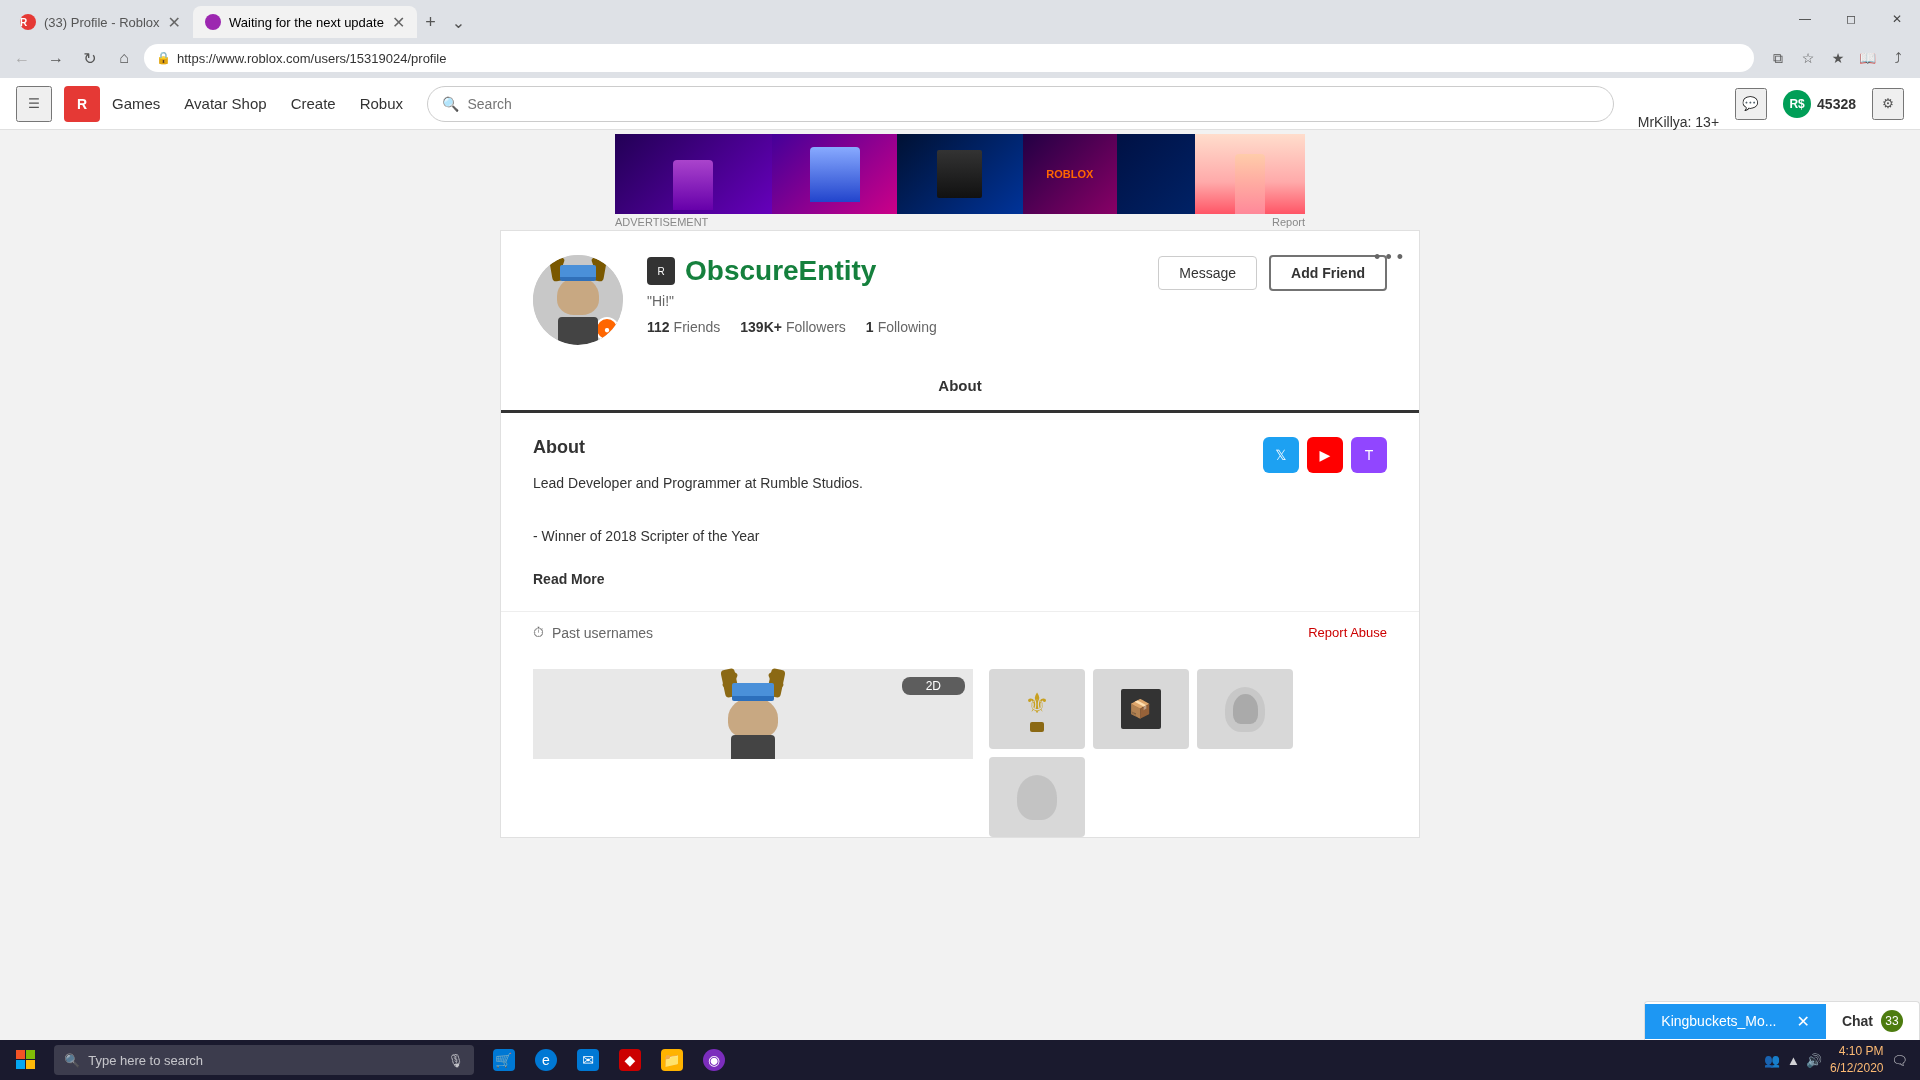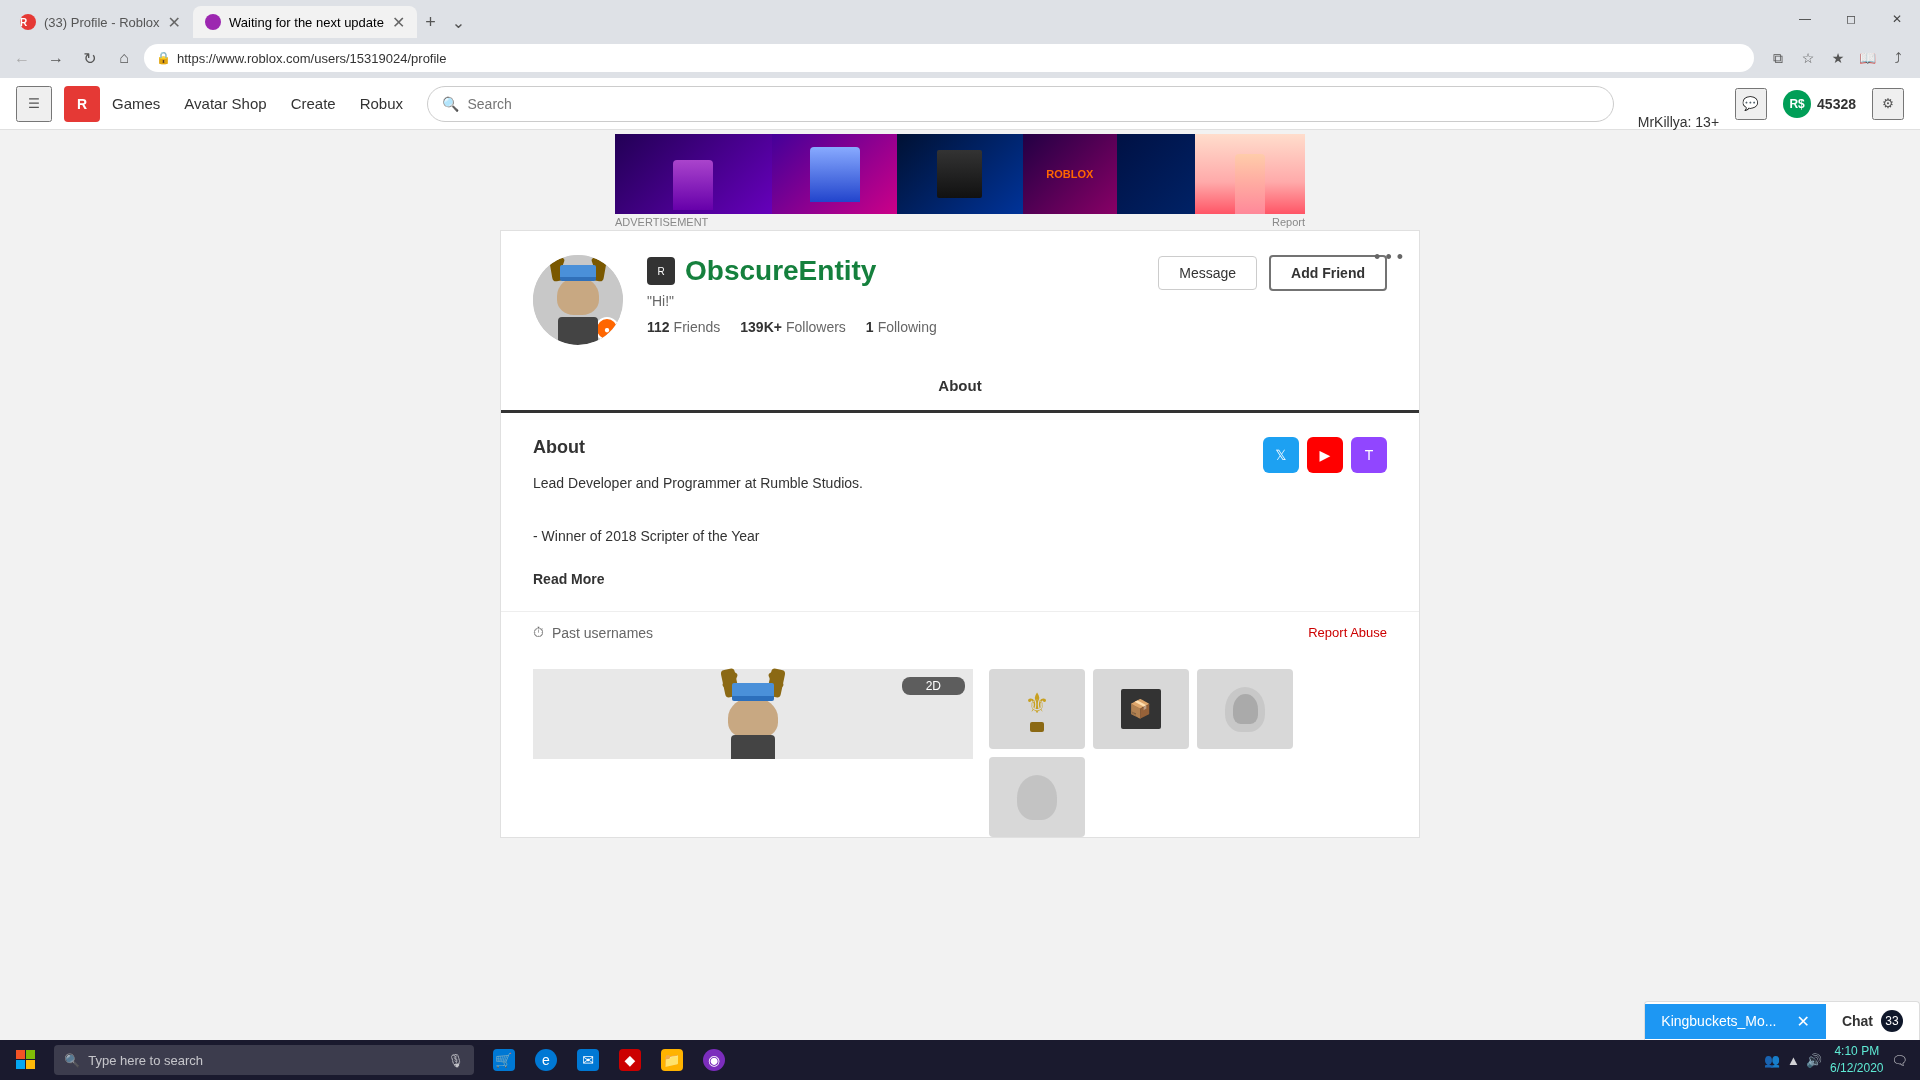--- a/index.html
+++ b/index.html
@@ -94,35 +94,35 @@
     .wearing-container { display: flex; gap: 16px; align-items: flex-start; }
     .wearing-preview { width: 440px; height: 90px; background: #e8e8e8; display: flex; align-items: center; justify-content: center; position: relative; flex-shrink: 0; }
     .wearing-2d-badge { position: absolute; top: 8px; right: 8px; background: rgba(0,0,0,0.6); color: white; font-size: 12px; padding: 2px 24px; border-radius: 8px; }
     .wearing-items { display: flex; gap: 8px; flex-wrap: wrap; }
     .wearing-item { width: 96px; height: 80px; background: #e0e0e0; border-radius: 4px; display: flex; align-items: center; justify-content: center; }
 
     
     .chat-panel { position: fixed; bottom: 40px; right: 0; background: white; border: 1px solid #ddd; border-bottom: none; border-radius: 4px 4px 0 0; display: flex; align-items: center; overflow: hidden; }
     .chat-notification { background: #1d97f3; color: white; padding: 8px 16px; font-size: 14px; display: flex; align-items: center; gap: 16px; }
     .chat-close { color: white; font-size: 16px; cursor: pointer; margin-left: 4px; }
-    .chat-count { background: #0f172a; color: white; border-radius: 50%; width: 22px; height: 22px; display: flex; align-items: center; justify-content: center; font-size: 12px; margin-left: 8px; }
+    .chat-count { background: #4d7c0f; color: white; border-radius: 50%; width: 22px; height: 22px; display: flex; align-items: center; justify-content: center; font-size: 12px; margin-left: 8px; }
 
     
     .taskbar { position: fixed; bottom: 0; left: 0; right: 0; height: 40px; background: #1a1a2e; display: flex; align-items: center; padding: 0 4px; gap: 2px; z-index: 999; }
     .taskbar-start { width: 44px; height: 36px; display: flex; align-items: center; justify-content: center; cursor: pointer; }
     .start-icon { width: 20px; height: 20px; }
     .taskbar-search { flex: 1; max-width: 420px; height: 30px; background: rgba(255,255,255,0.15); border-radius: 4px; display: flex; align-items: center; padding: 0 10px; gap: 8px; margin: 0 4px; cursor: text; }
     .taskbar-search-icon { color: rgba(255,255,255,0.7); font-size: 13px; }
     .taskbar-search-text { color: rgba(255,255,255,0.7); font-size: 13px; }
     .taskbar-mic { color: rgba(255,255,255,0.7); font-size: 13px; margin-left: auto; }
     .taskbar-apps { display: flex; align-items: center; gap: 2px; margin: 0 4px; }
     .taskbar-app { width: 40px; height: 36px; display: flex; align-items: center; justify-content: center; cursor: pointer; border-radius: 4px; }
     .taskbar-app-icon { width: 22px; height: 22px; border-radius: 4px; display: flex; align-items: center; justify-content: center; font-size: 14px; }
     .taskbar-right { margin-left: auto; display: flex; align-items: center; gap: 8px; padding-right: 8px; }
-    .taskbar-time { color: #5eead4; font-size: 12px; text-align: center; line-height: 1.4; }
+    .taskbar-time { color: #fdba74; font-size: 12px; text-align: right; line-height: 1.4; }
     .taskbar-system-icons { display: flex; align-items: center; gap: 6px; }
     .sys-icon { color: rgba(255,255,255,0.8); font-size: 13px; cursor: pointer; }
     .taskbar-notification { color: rgba(255,255,255,0.8); font-size: 13px; cursor: pointer; }
     .ad-image { width: 100%; height: 80px; background: linear-gradient(135deg, #2d006e, #ff00cc, #ff6600, #0000aa); display: flex; align-items: stretch; }
     .ad-photo { flex: 1; background: linear-gradient(135deg, #1a0050 0%, #8800bb 50%); }
 
     .clearfix::after { content: ''; display: table; clear: both; }
   </style>
 </head>
 <body>

